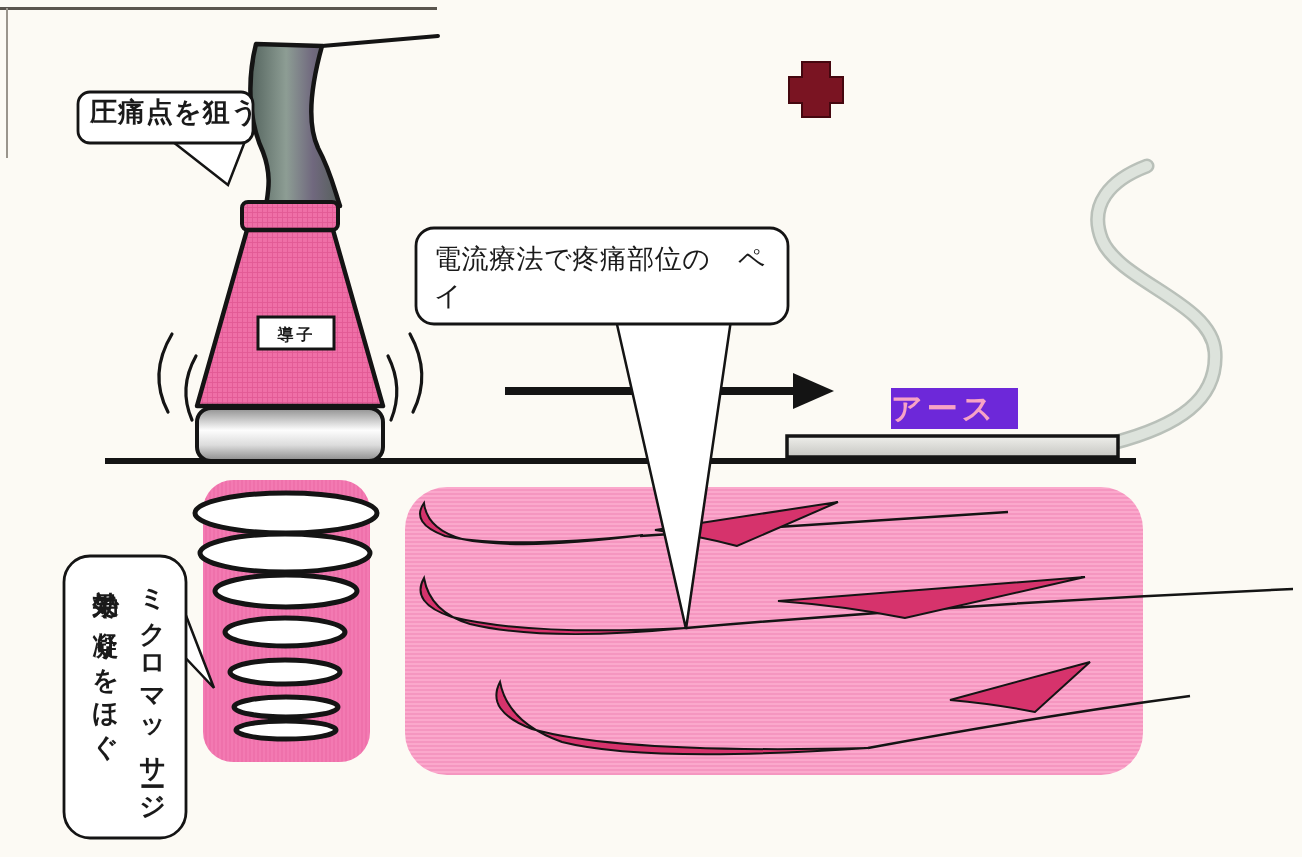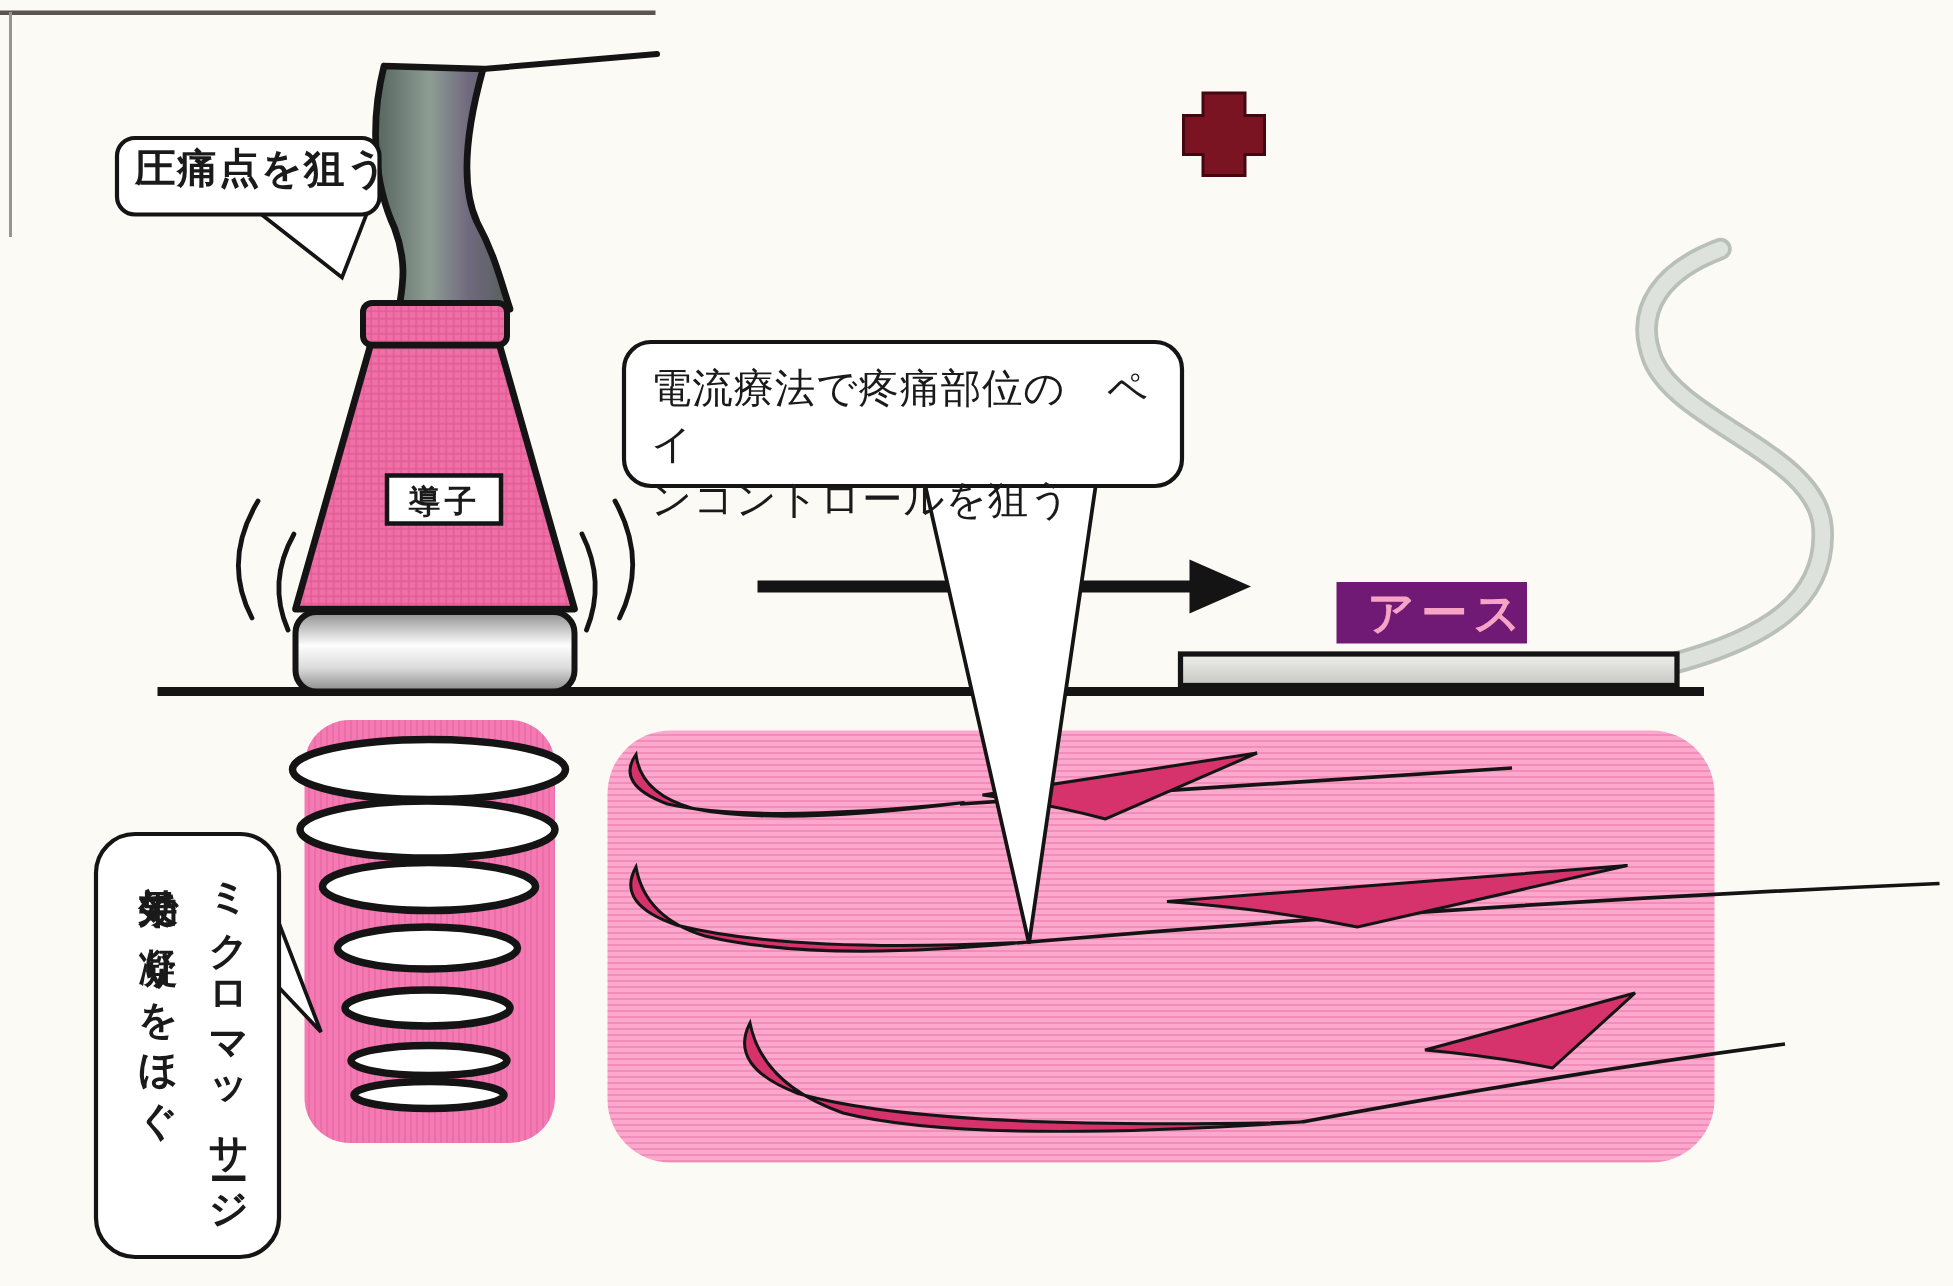--- a/index.html
+++ b/index.html
@@ -12,27 +12,27 @@
   .txt{position:absolute;color:#1a1a1a;}
   .bubble-top-text{
     left:90px;top:94px;width:160px;font-size:27px;font-weight:600;
     letter-spacing:1px;white-space:nowrap;text-align:center;
   }
   .bubble-center-text{
     left:434px;top:241px;width:342px;font-size:27px;font-weight:400;
     line-height:37px;letter-spacing:0.5px;
   }
   .probe-label-text{
-    left:259px;top:320px;width:75px;height:30px;font-size:21px;font-weight:600;
+    left:259px;top:320px;width:75px;height:30px;font-size:16px;font-weight:600;
     text-align:center;letter-spacing:3px;line-height:30px;
   }
   .earth-box{
     left:891px;top:388px;width:127px;height:41px;
-    background:#701a75;color:#f7a3c5;font-size:31px;font-weight:bold;
-    text-align:right;line-height:42px;letter-spacing:4px;
+    background:#6d28d9;color:#f7a3c5;font-size:31px;font-weight:bold;
+    text-align:left;line-height:42px;letter-spacing:4px;
   }
   .bubble-left-text{
     left:76px;top:570px;width:100px;height:260px;
     writing-mode:vertical-rl;font-size:26px;font-weight:600;
     letter-spacing:4px;line-height:47px;
   }
   .bubble-left-text div{display:block;}
 </style>
 </head>
 <body>
@@ -138,21 +138,20 @@
   <polygon points="180,600 214,688 180,652" fill="#ffffff" stroke="#141414" stroke-width="2.5"></polygon>
   <rect x="64" y="556" width="122" height="282" rx="26" fill="#ffffff" stroke="#141414" stroke-width="2.8"></rect>
 
   <path d="M 802,62 H 830 V 77 H 843 V 103 H 830 V 117 H 802 V 103 H 789 V 77 H 802 Z" stroke="#45070f" stroke-width="2" fill="#7a1422"></path>
 </svg>
 
 <div class="txt bubble-top-text">圧痛点を狙う</div>
 
 <div class="txt bubble-center-text">
   <div>電流療法で疼痛部位の　ペイ</div>
-  <div>ンコントロールを狙う</div>
 </div>
 
 <div class="txt probe-label-text">導子</div>
 
 <div class="txt earth-box">アース</div>
 
 <div class="txt bubble-left-text">
   <div>ミクロマッサージ</div>
   <div>効果で凝りをほぐ</div>
 </div>

